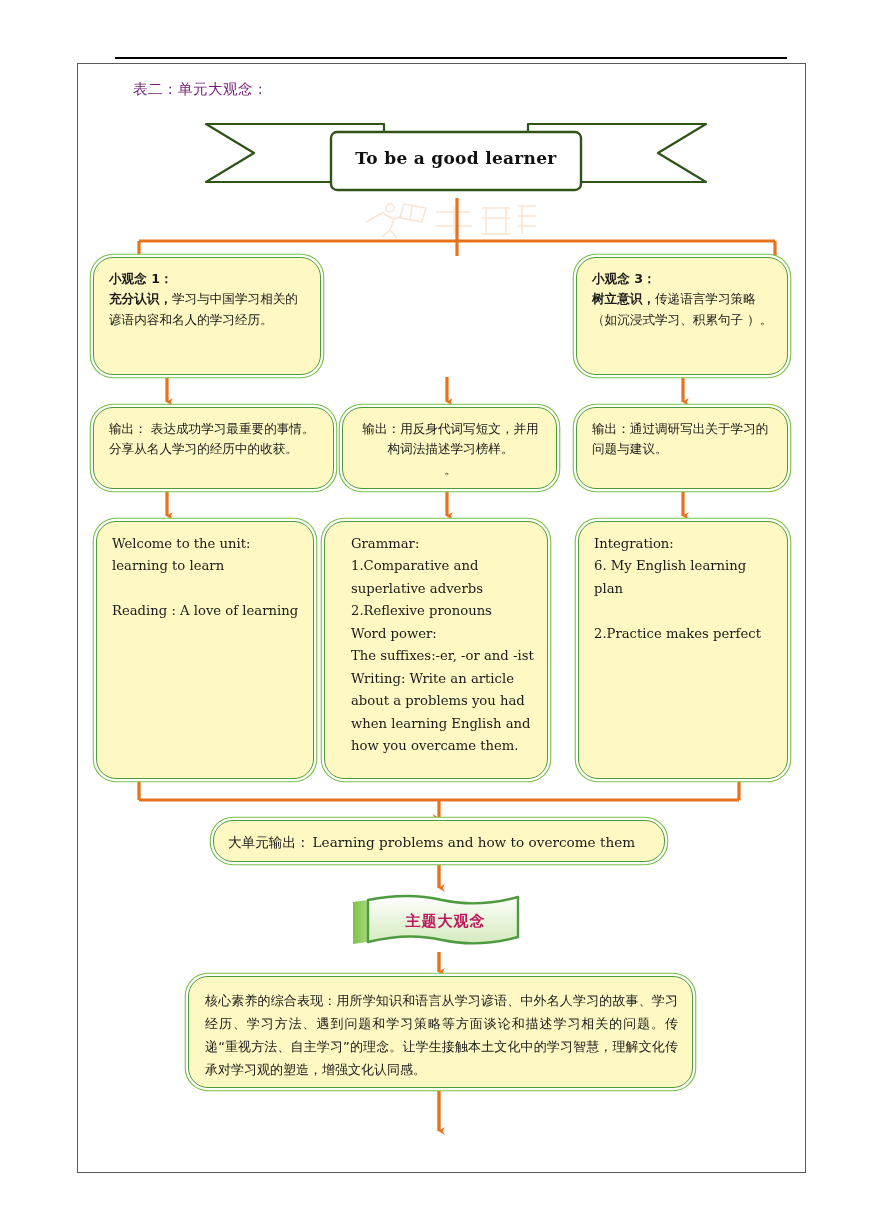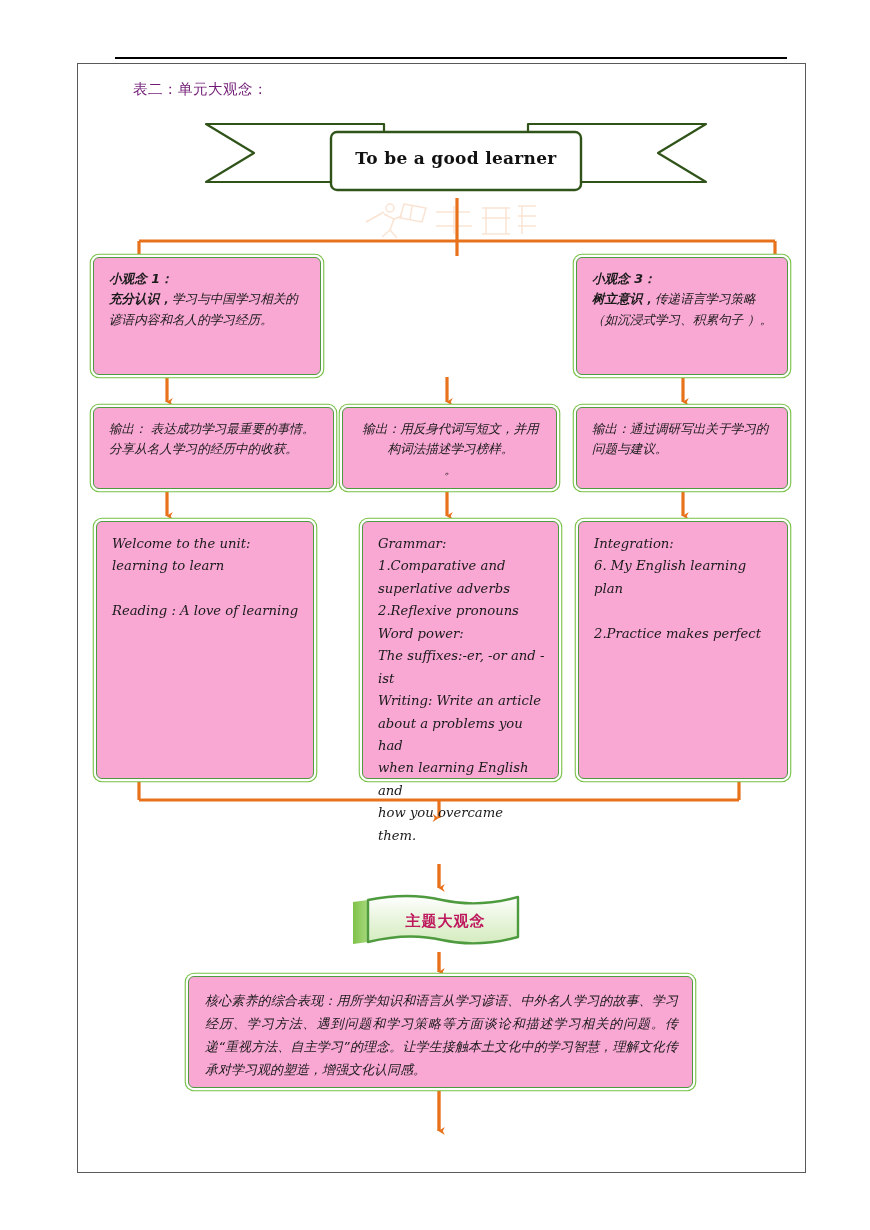--- a/index.html
+++ b/index.html
@@ -43,24 +43,23 @@
   .watermark{
     position:absolute;left:360px;top:200px;width:180px;height:42px;
     opacity:.35;pointer-events:none;
   }
 
   
   .conn{position:absolute;left:0;top:0;width:870px;height:1230px;pointer-events:none;}
 
   
   .gbox{
-    position:absolute;box-sizing:border-box;background:#f9a8d4;
-    border:1.1px solid #4e9a3e;border-radius:6px;
+    position:absolute;box-sizing:border-box;background:#fef9c3;
+    border:1.1px solid #4e9a3e;border-radius:20px;
     box-shadow:0 0 0 2.2px #fff, 0 0 0 3.3px #76c043;
-    font-style:italic;
   }
   .gbox .inner{
     padding:11px 13px 8px 15px;
     font-family:"DejaVu Sans","Liberation Sans",sans-serif;
     font-size:12.6px;line-height:1.62;color:#1a1a1a;
   }
   .gbox .inner.serif{
     font-family:"DejaVu Serif","Liberation Serif",serif;
     font-size:13.2px;line-height:1.7;
   }
@@ -72,21 +71,21 @@
   #c2{left:342px;top:257px;width:215px;height:118px;}
   #c3{left:576px;top:257px;width:212px;height:118px;}
 
   
   #o1{left:93px;top:407px;width:241px;height:82px;}
   #o2{left:342px;top:407px;width:215px;height:82px;text-align:center;}
   #o3{left:576px;top:407px;width:212px;height:82px;}
 
   
   #m1{left:96px;top:521px;width:218px;height:258px;}
-  #m2{left:362px;top:521px;width:197px;height:258px;}
+  #m2{left:324px;top:521px;width:224px;height:258px;padding-left:11px;}
   #m3{left:578px;top:521px;width:210px;height:258px;}
 
   
   #unitout{left:213px;top:820px;width:452px;height:42px;}
   #unitout .inner{
     padding:0 14px;height:42px;display:flex;align-items:center;
     font-family:"DejaVu Serif","Liberation Serif",serif;font-size:13.6px;
   }
 
   
@@ -232,20 +231,26 @@
   <div class="gbox" id="m3">
     <div class="inner serif">
         <span class="ln">Integration:</span>
         <span class="ln">6. My English learning</span>
         <span class="ln">plan</span>
         <span class="ln">&nbsp;</span>
         <span class="ln">2.Practice makes perfect</span>
       </div>
   </div>
 
+  <div class="gbox" id="unitout">
+    <div class="inner">
+      <span>大单元输出：</span>
+      <span style="margin-left:3px;">Learning problems and how to overcome them</span>
+    </div>
+  </div>
 
   <div class="flag">
     <svg width="185" height="62" viewBox="0 0 185 62" xmlns="http://www.w3.org/2000/svg">
       <defs>
         <linearGradient id="flagGrad" x1="0" y1="0" x2="0" y2="1">
           <stop offset="0%" stop-color="#ffffff"></stop>
           <stop offset="45%" stop-color="#eaf5e0"></stop>
           <stop offset="100%" stop-color="#d4ecbe"></stop>
         </linearGradient>
         <linearGradient id="tabGrad" x1="0" y1="0" x2="1" y2="0">

